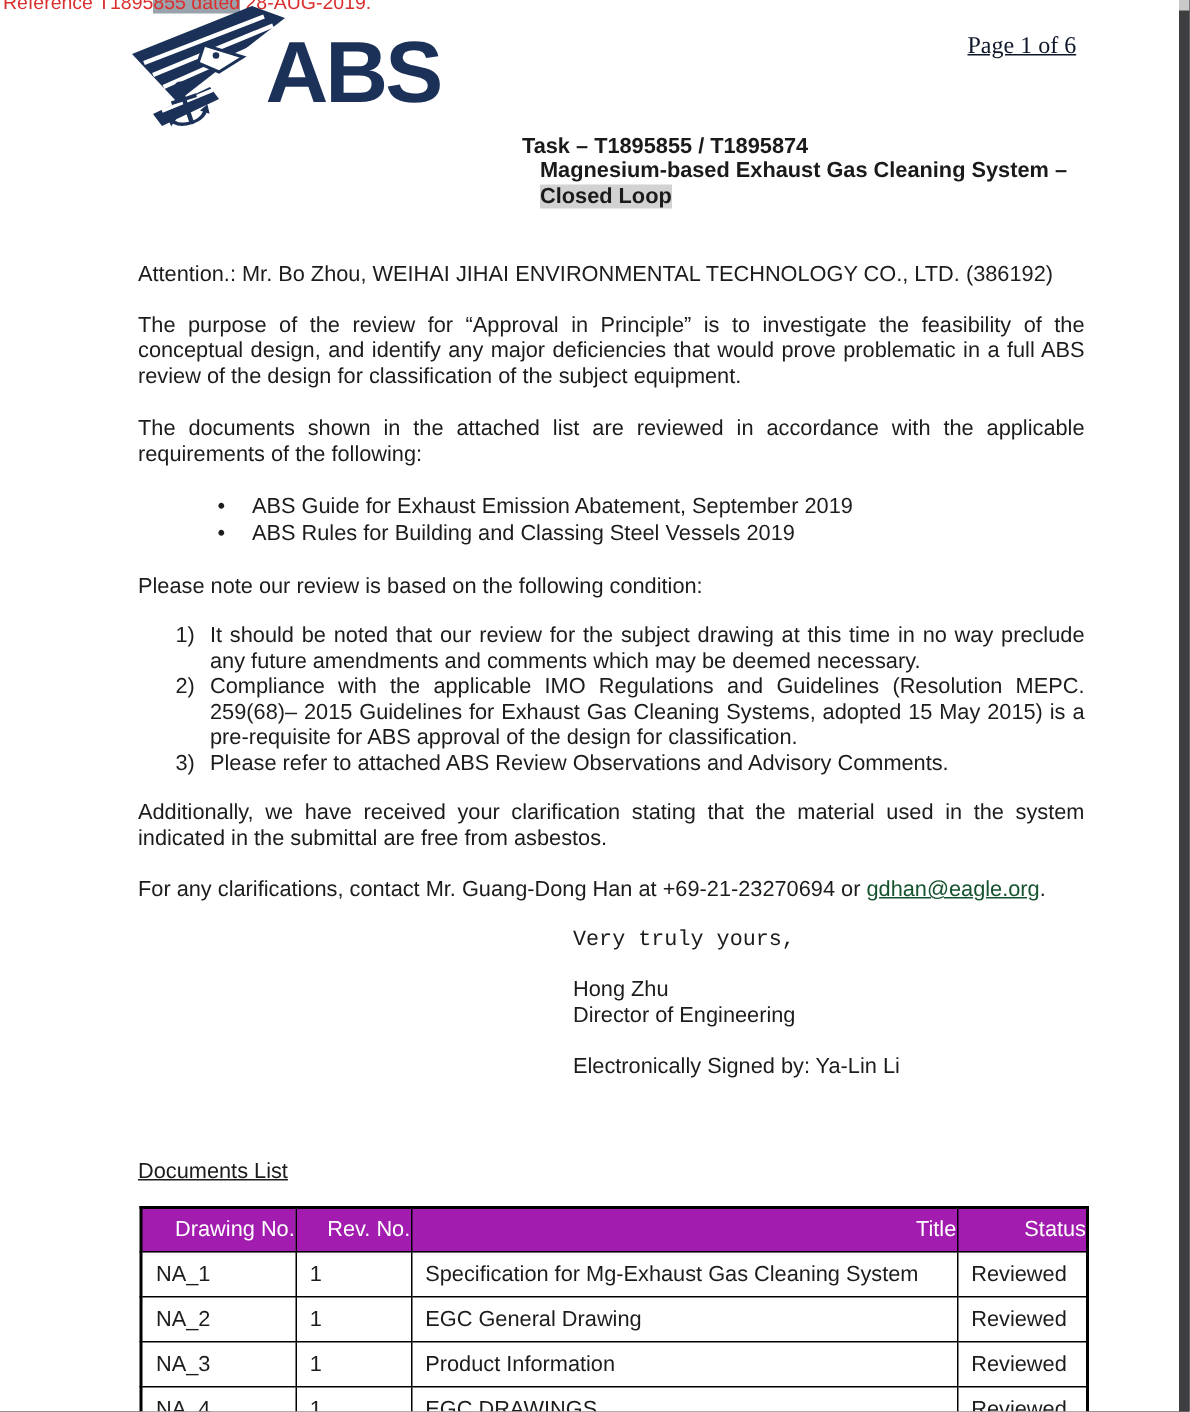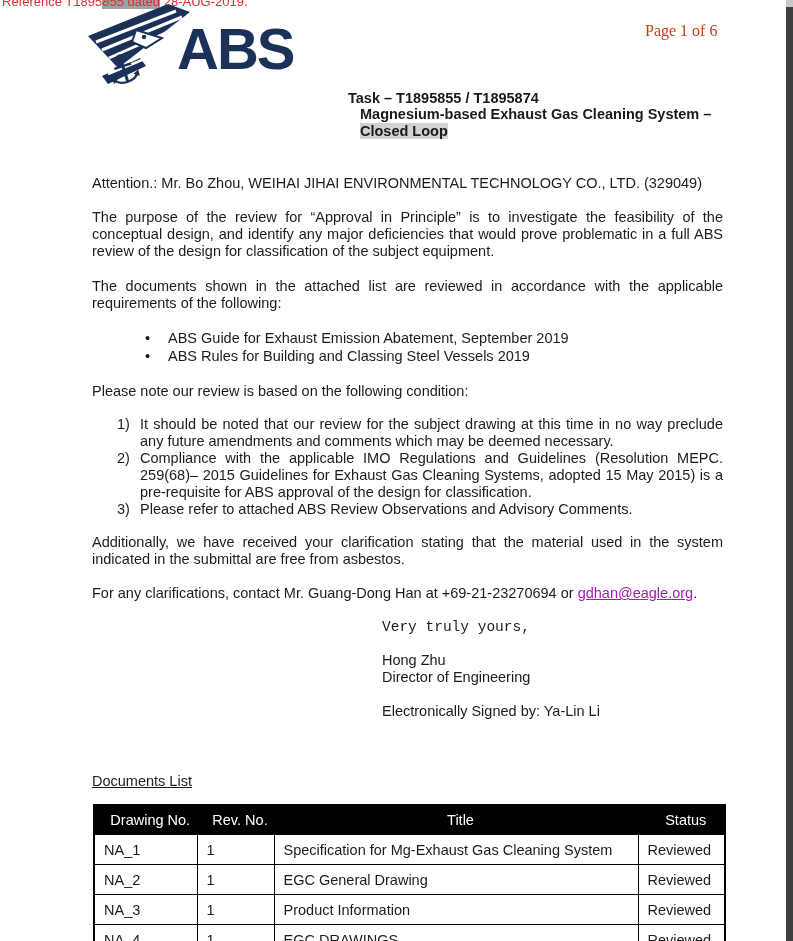--- a/index.html
+++ b/index.html
@@ -9,44 +9,44 @@
   .edge-strip{position:absolute;right:0;top:0;width:7px;height:941px;background:#3e3e40;}
   .edge-cap{position:absolute;right:0;top:0;width:7px;height:7px;background:#c9c9c9;}
 
   .ref-line{position:absolute;left:2px;top:-6px;font-size:13px;white-space:nowrap;color:#d92f2f;}
   .ref-line .hl-gray{background:#9aa3ab;}
 
   .logo{position:absolute;left:88px;top:2px;width:240px;height:84px;}
   .logo-eagle{position:absolute;left:0;top:2px;}
   .logo-text{position:absolute;left:89px;top:18px;font-size:58px;line-height:58px;font-weight:bold;color:#1b3158;letter-spacing:-2px;}
 
-  .pageno{position:absolute;left:645px;top:22px;font-family:"Liberation Serif",serif;font-size:16px;color:#c2410c;}
+  .pageno{position:absolute;left:645px;top:22px;font-family:"Liberation Serif",serif;font-size:16px;color:#0f172a;text-decoration:underline;}
 
   .task-heading{position:absolute;left:348px;top:90px;font-size:14.5px;line-height:16.4px;font-weight:bold;color:#1a1a1a;}
   .task-heading .ind{margin-left:12px;}
   .hl{background:#d2d2d2;}
 
   .blk{position:absolute;left:92px;width:631px;font-size:14.5px;line-height:17px;color:#1c1c1c;}
   .just{text-align:justify;}
 
   .bullet-row{display:flex;margin-left:53px;height:17.5px;}
   .bullet-glyph{width:23px;flex:0 0 23px;}
 
   .cond-row{display:flex;}
   .cond-num{margin-left:25px;width:23px;flex:0 0 23px;}
   .cond-text{flex:1;text-align:justify;}
 
   .sig{position:absolute;left:382px;font-size:14.5px;line-height:17px;color:#1c1c1c;}
 
-  .link{color:#a21caf;text-decoration:underline;cursor:pointer;}
+  .link{color:#14532d;text-decoration:underline;cursor:pointer;}
 
   .docs-heading{position:absolute;left:92px;top:773px;font-size:14.5px;text-decoration:underline;color:#1c1c1c;}
 
   .docs-table{position:absolute;left:93px;top:804px;border-collapse:collapse;width:631px;table-layout:fixed;font-size:14.5px;}
-  .docs-table th{background:#000000;color:#ffffff;font-weight:normal;text-align:center;height:28px;padding:0 0 0 9px;border:1px solid #000;}
+  .docs-table th{background:#a21caf;color:#ffffff;font-weight:normal;text-align:right;height:28px;padding:0 0 0 9px;border:1px solid #000;}
   .docs-table td{background:#ffffff;color:#1c1c1c;height:29px;padding:0 0 0 9px;border:1px solid #000;}
   .docs-table{border:2px solid #000;}
 </style>
 </head>
 <body>
 
 <div class="stage">
   <div class="sheet">
 
     <div class="ref-line">
@@ -71,21 +71,21 @@
     </div>
 
     <div class="pageno">Page 1 of 6</div>
 
     <div class="task-heading">
       <div>Task – T1895855 / T1895874</div>
       <div class="ind">Magnesium-based Exhaust Gas Cleaning System –</div>
       <div class="ind"><span class="hl">Closed Loop</span></div>
     </div>
 
-    <div class="blk" style="top:175px;">Attention.: Mr. Bo Zhou, WEIHAI JIHAI ENVIRONMENTAL TECHNOLOGY CO., LTD. (329049)</div>
+    <div class="blk" style="top:175px;">Attention.: Mr. Bo Zhou, WEIHAI JIHAI ENVIRONMENTAL TECHNOLOGY CO., LTD. (386192)</div>
 
     <div class="blk just" style="top:209px;">The purpose of the review for “Approval in Principle” is to investigate the feasibility of the conceptual design, and identify any major deficiencies that would prove problematic in a full ABS review of the design for classification of the subject equipment.</div>
 
     <div class="blk just" style="top:278px;">The documents shown in the attached list are reviewed in accordance with the applicable requirements of the following:</div>
 
     <div class="blk" style="top:330px;">
       <div class="bullet-row">
         <span class="bullet-glyph">•</span>
         <span>ABS Guide for Exhaust Emission Abatement, September 2019</span>
       </div>

